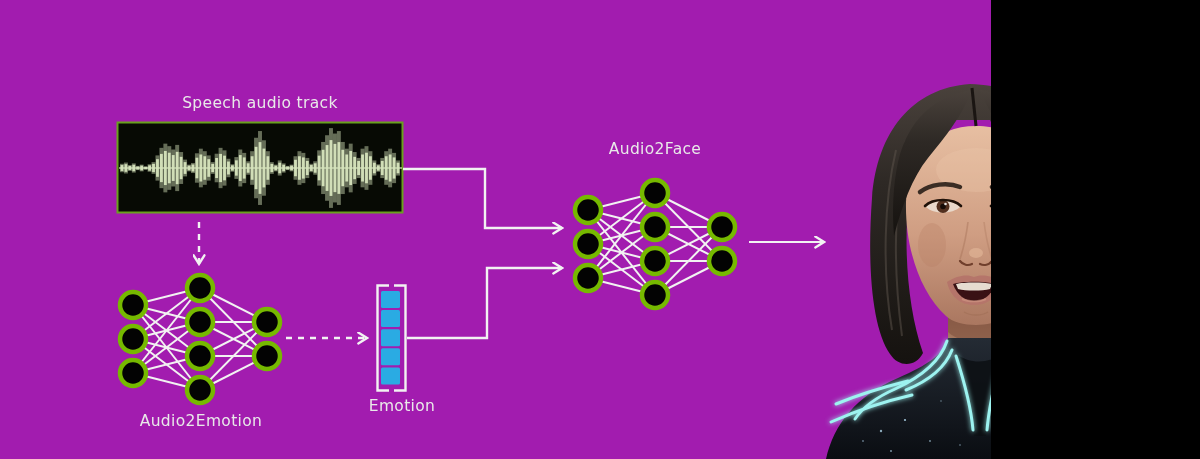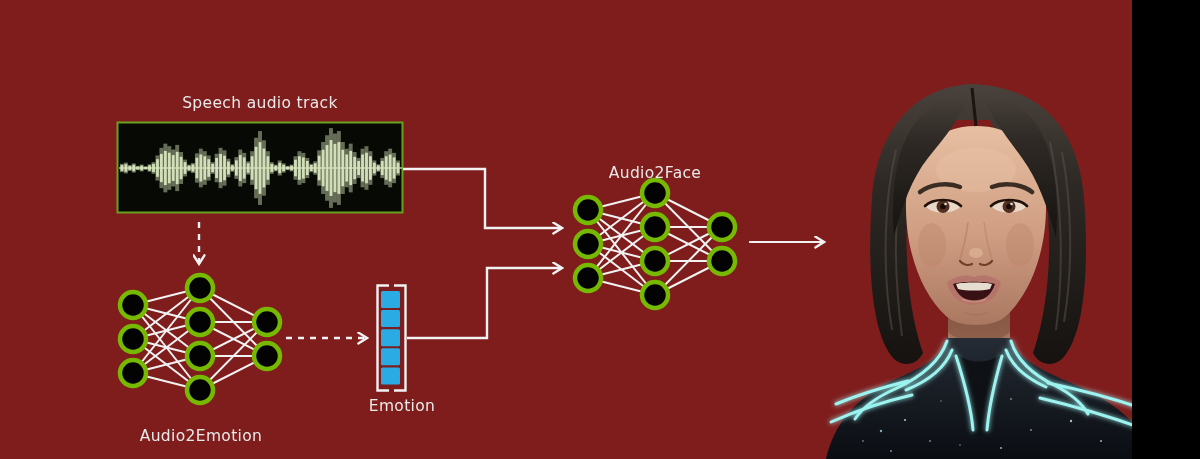--- a/index.html
+++ b/index.html
@@ -1,17 +1,17 @@
 <!DOCTYPE html>
 <html><head>
 <meta charset="utf-8">
 <style>
   html,body{margin:0;padding:0;background:#000;}
   .stage{
-    position:relative;width:1132px;height:459px;background:#7f1d1d;overflow:hidden;
+    position:relative;width:991px;height:459px;background:#a21caf;overflow:hidden;
     font-family:"DejaVu Sans","Liberation Sans",sans-serif;
   }
   .label{
     position:absolute;color:#e9e9e9;font-size:15.5px;letter-spacing:.35px;
     text-align:center;white-space:nowrap;
   }
   svg{position:absolute;left:0;top:0;}
 </style>
 </head>
 <body>
@@ -372,16 +372,16 @@
           <path d="M 953 284 C 962 281 986 281 995 284 C 991 296 983 301 974 301 C 965 301 957 295 953 284 Z" fill="#391114"></path>
           <path d="M 956 284 C 964 282 984 282 992 284 L 990 289 C 982 291 966 291 958 289 Z" fill="#e6dcd0"></path>
           <path d="M 962 299 C 968 302 980 302 986 299" stroke="#d49a87" stroke-width="2" opacity="0.6" fill="none"></path>
         </g>
         <path d="M 964 312 C 970 316 982 316 988 312" stroke="#9c6a52" stroke-width="1.5" opacity="0.45" fill="none"></path>
       </g>
     </g>
   </svg>
 
   <div class="label" style="left:115px;top:94px;width:290px;">Speech audio track</div>
-  <div class="label" style="left:111px;top:427px;width:180px;">Audio2Emotion</div>
+  <div class="label" style="left:111px;top:412px;width:180px;">Audio2Emotion</div>
   <div class="label" style="left:352px;top:397px;width:100px;">Emotion</div>
-  <div class="label" style="left:575px;top:164px;width:160px;">Audio2Face</div>
+  <div class="label" style="left:575px;top:140px;width:160px;">Audio2Face</div>
 </div>
 
 </body></html>

